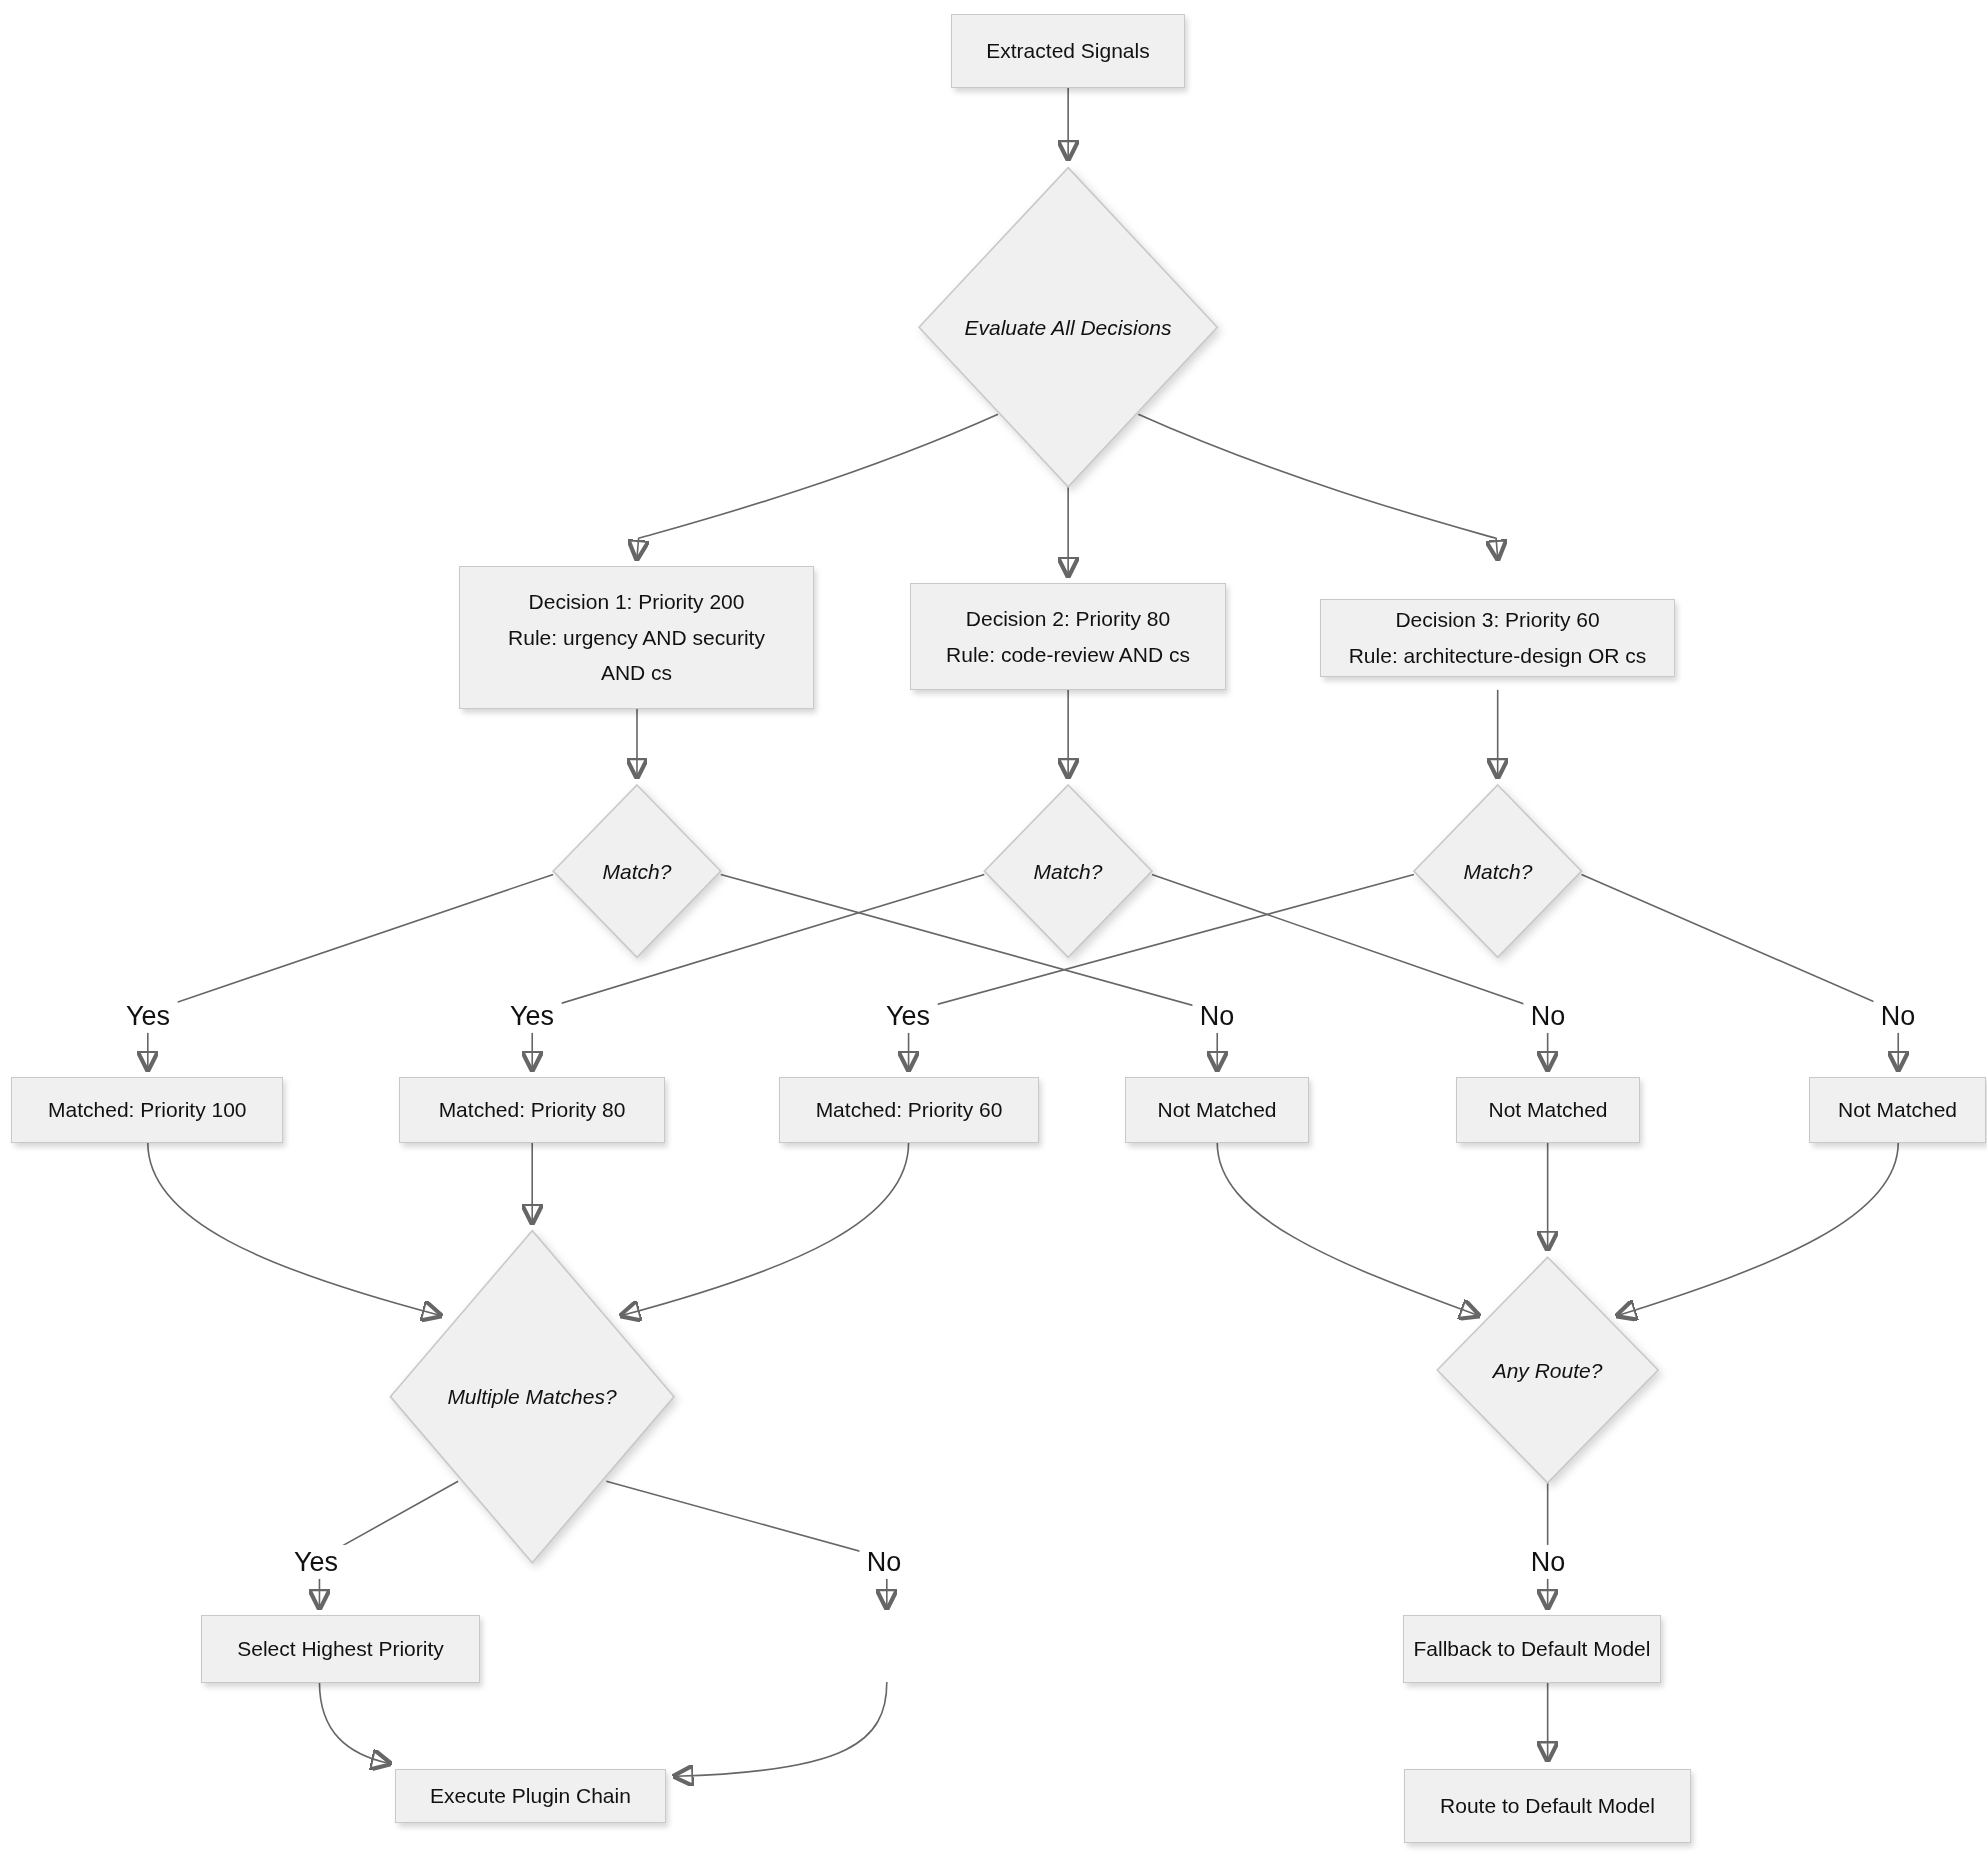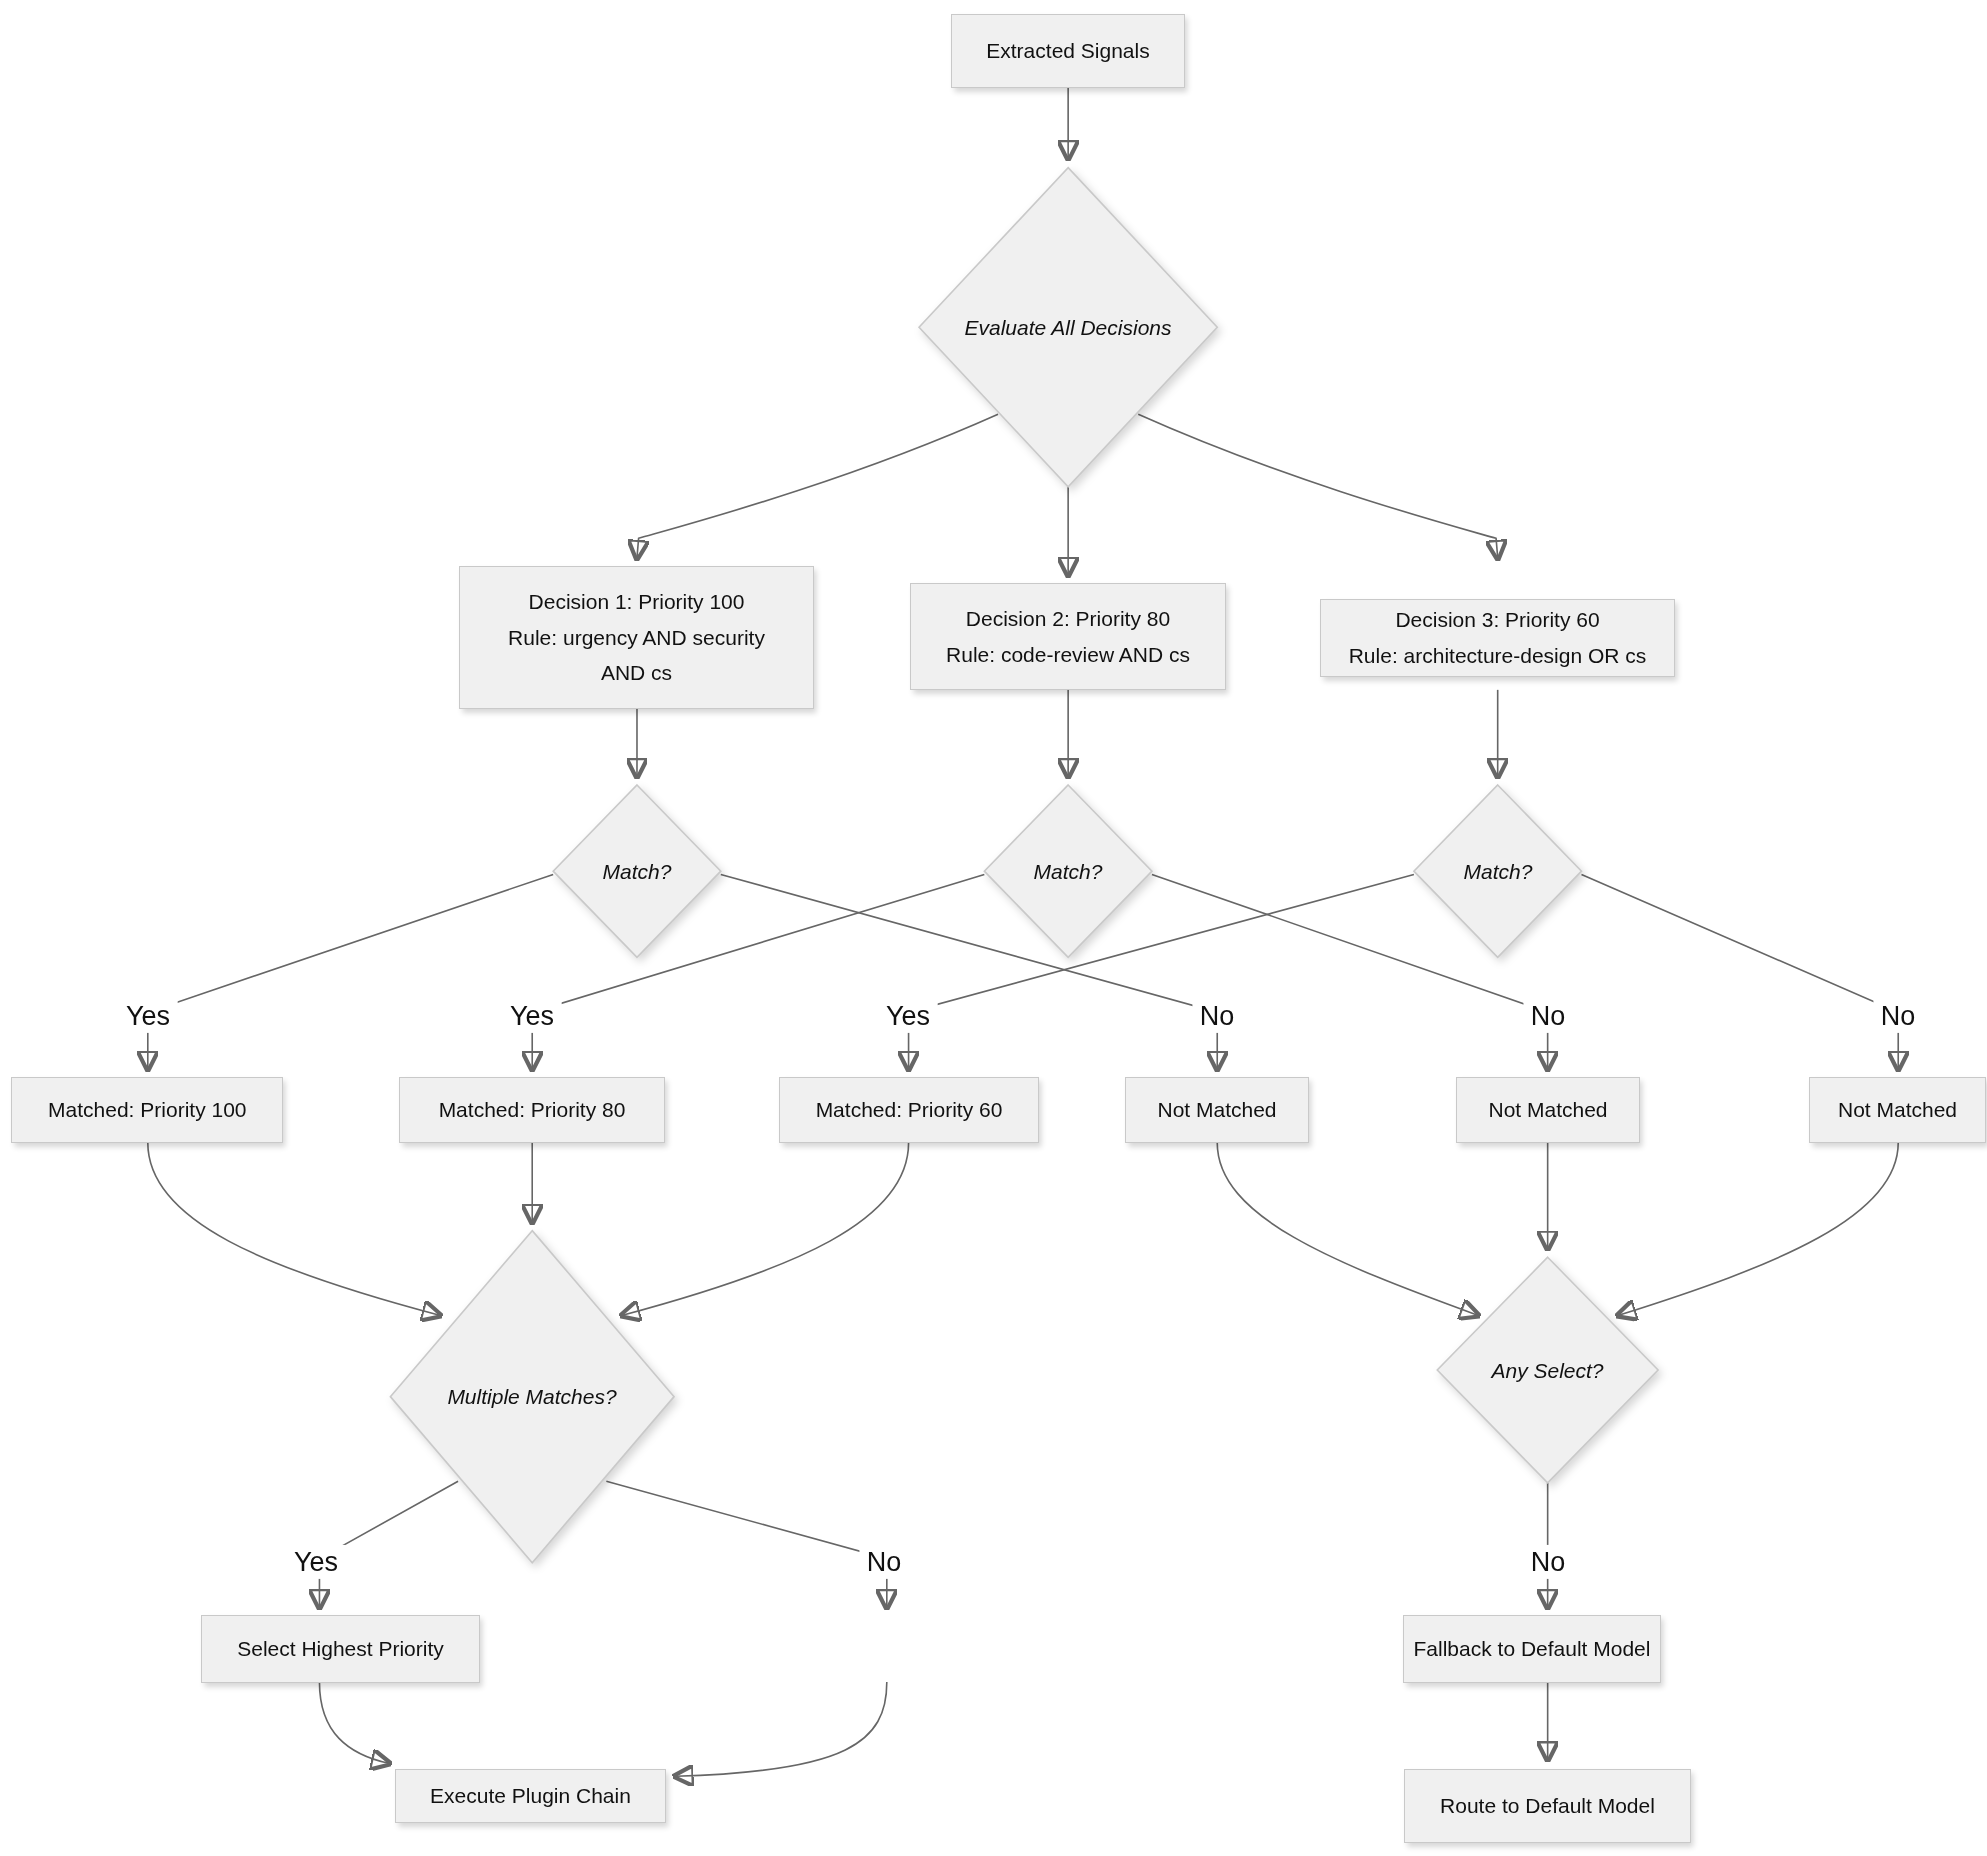--- a/index.html
+++ b/index.html
@@ -82,21 +82,21 @@
     <polygon class="diamond" points="1325,208 1510,406 1325,604 1140,406"></polygon>
     <polygon class="diamond" points="790,974 894,1081 790,1188 686,1081"></polygon>
     <polygon class="diamond" points="1325,974 1429,1081 1325,1188 1221,1081"></polygon>
     <polygon class="diamond" points="1858,974 1962,1081 1858,1188 1754,1081"></polygon>
     <polygon class="diamond" points="660,1527 836,1733 660,1939 484,1733"></polygon>
     <polygon class="diamond" points="1920,1560 2057,1700 1920,1840 1783,1700"></polygon>
   </svg>
 
   <div class="node" style="left:951px;top:13.7px;width:234px;height:74px;">Extracted Signals</div>
 
-  <div class="node" style="left:459px;top:566px;width:355px;height:143px;">Decision 1: Priority 100
+  <div class="node" style="left:459px;top:566px;width:355px;height:143px;">Decision 1: Priority 200
 Rule: urgency AND security
 AND cs</div>
 
   <div class="node" style="left:910px;top:583px;width:316px;height:107px;">Decision 2: Priority 80
 Rule: code-review AND cs</div>
 
   <div class="node" style="left:1320px;top:599px;width:355px;height:78px;">Decision 3: Priority 60
 Rule: architecture-design OR cs</div>
 
   <div class="node" style="left:11.3px;top:1077px;width:272px;height:66px;">Matched: Priority 100</div>
@@ -123,21 +123,21 @@
   <div class="diamond-label" style="left:919px;top:168px;width:298px;height:319px;">Evaluate All Decisions</div>
 
   <div class="diamond-label" style="left:553px;top:785px;width:168px;height:173px;">Match?</div>
 
   <div class="diamond-label" style="left:984px;top:785px;width:168px;height:173px;">Match?</div>
 
   <div class="diamond-label" style="left:1414px;top:785px;width:168px;height:173px;">Match?</div>
 
   <div class="diamond-label" style="left:390px;top:1231px;width:284px;height:332px;">Multiple Matches?</div>
 
-  <div class="diamond-label" style="left:1437px;top:1258px;width:221px;height:226px;">Any Select?</div>
+  <div class="diamond-label" style="left:1437px;top:1258px;width:221px;height:226px;">Any Route?</div>
 
   <div class="edge-label" style="left:148px;top:1016px;">Yes</div>
   <div class="edge-label" style="left:532px;top:1016px;">Yes</div>
   <div class="edge-label" style="left:908px;top:1016px;">Yes</div>
   <div class="edge-label" style="left:1217px;top:1016px;">No</div>
   <div class="edge-label" style="left:1548px;top:1016px;">No</div>
   <div class="edge-label" style="left:1898px;top:1016px;">No</div>
 
   <div class="edge-label" style="left:316px;top:1562px;">Yes</div>
   <div class="edge-label" style="left:884px;top:1562px;">No</div>

